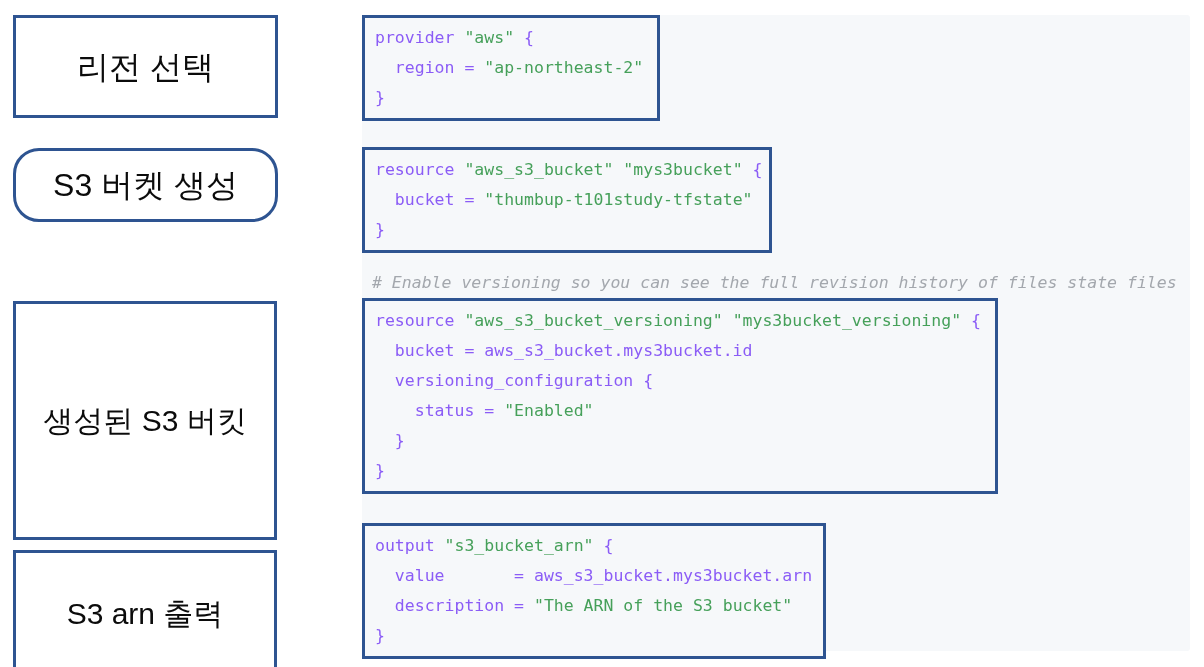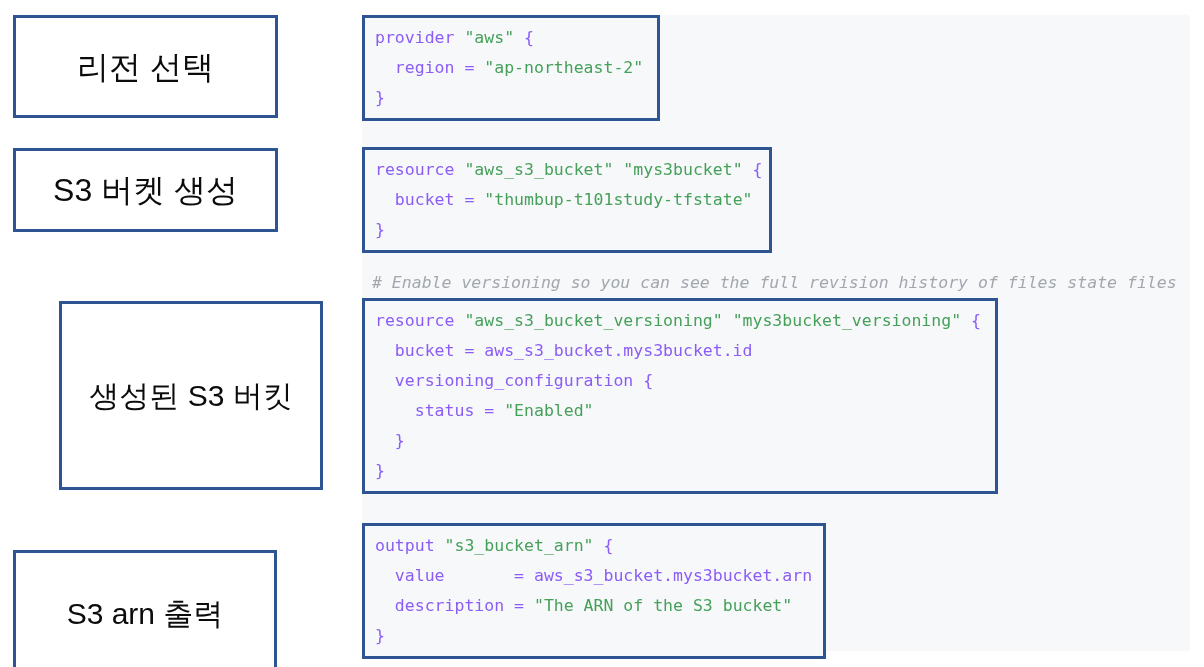--- a/index.html
+++ b/index.html
@@ -31,22 +31,22 @@
     align-items: center;
     justify-content: center;
     text-align: center;
     color: #0b0b0b;
     box-sizing: border-box;
     line-height: 1.25;
   }
   .label-box.big   { font-size: 32px; }
   .label-box.small { font-size: 30px; }
   .lb1 { left: 13px; top: 15px;  width: 265px; height: 103px; }
-  .lb2 { left: 13px; top: 148px; width: 265px; height: 84px;  }
-  .lb3 { left: 13px; top: 301px; width: 264px; height: 189px; margin-left: 46px; }
+  .lb2 { left: 13px; top: 148px; width: 265px; height: 74px; border-radius: 26px;  }
+  .lb3 { left: 13px; top: 301px; width: 264px; height: 239px; }
   .lb4 { left: 13px; top: 550px; width: 264px; height: 127px; }
 
   
   .code-block {
     position: absolute;
     box-sizing: border-box;
     border: 3px solid #2e5491;
     background: #f6f8fa;
     padding: 5px 10px;
     font-family: "DejaVu Sans Mono", "Liberation Mono", monospace;

